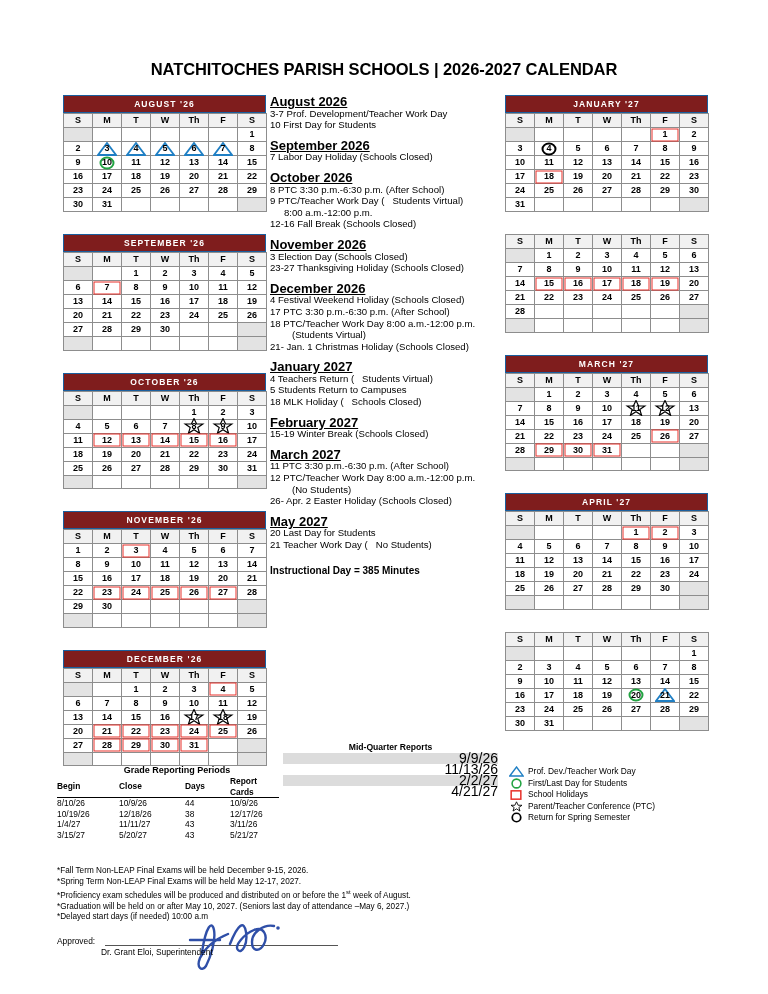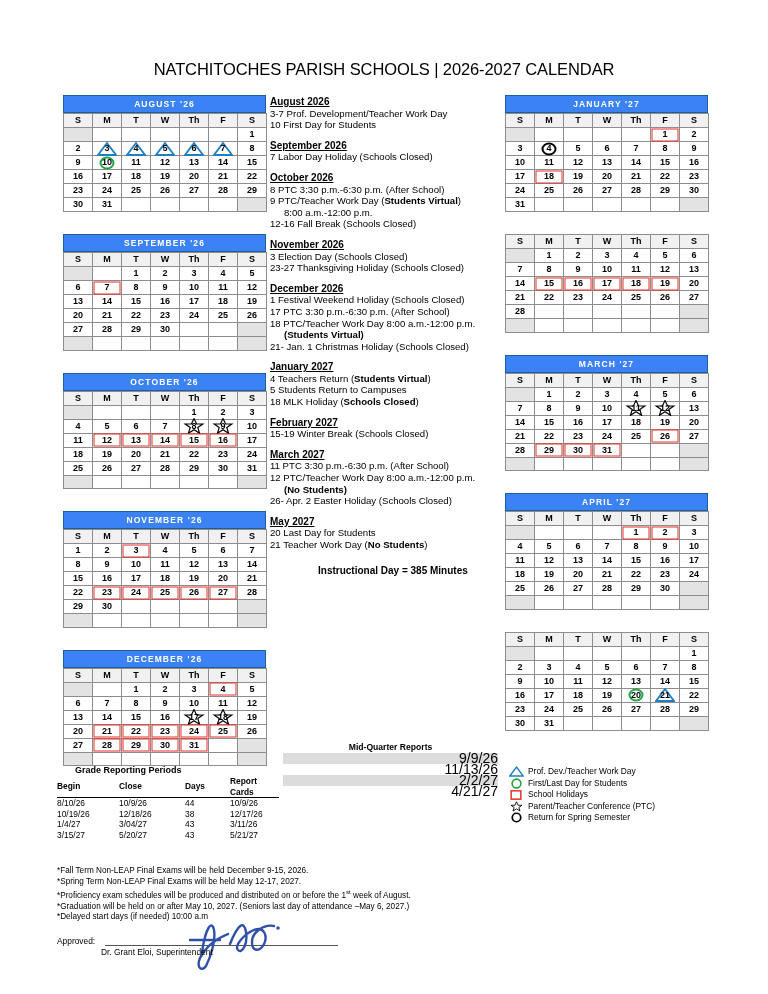--- a/index.html
+++ b/index.html
@@ -11,32 +11,32 @@
     color:#000;
     position:relative;
     overflow:hidden;
   }
   .page { position:relative; width:768px; height:994px; padding:0; }
 
   
   .title {
     position:absolute; top:60px; left:0; width:768px;
     text-align:center;
-    font-size:16.5px; font-weight:normal; letter-spacing:-0.1px;
+    font-size:16.5px; font-weight:bold; letter-spacing:-0.1px;
   }
 
   
   .col-left  { position:absolute; left:63px;  top:95px;  width:205px; }
   .col-mid   { position:absolute; left:270px; top:96px;  width:230px; }
   .col-right { position:absolute; left:505px; top:95px;  width:205px; }
 
   
   .cal { width:203px; margin-bottom:22px; }
   .cal-title {
-    background:#3b82f6; color:#ffffff;
+    background:#7f1d1d; color:#ffffff;
     font-size:8.5px; font-weight:bold; letter-spacing:1.1px;
     text-align:center; padding:3px 0 3px 0;
     border:1px solid #1a5f9e;
   }
   table.cal-grid { border-collapse:collapse; width:100%; table-layout:fixed; }
   table.cal-grid td, table.cal-grid th {
     border:1px solid #8d8d8d;
     height:13.5px; width:29px;
     text-align:center; vertical-align:middle;
     font-size:9px; font-weight:bold;
@@ -53,30 +53,30 @@
 
   
   .mk { position:absolute; left:50%; top:50%; transform:translate(-50%,-50%); z-index:1; pointer-events:none; }
   .mk-box { width:27px; height:13px; border:1.7px solid #e8312a; }
   .mk-circle-green { width:15px; height:13px; border:2px solid #22a342; border-radius:50%; }
   .mk-circle-black { width:15px; height:13px; border:2.2px solid #000; border-radius:50%; }
   .mk-tri svg, .mk-star svg { display:block; }
 
   
   .notes { font-size:9.6px; line-height:11.6px; }
-  .note-head { font-weight:bold; text-decoration:underline; margin-top:9px; margin-bottom:0px; font-size:10px; }
+  .note-head { font-weight:bold; text-decoration:underline; margin-top:9px; margin-bottom:0px; font-size:13px; }
   .note-head.first { margin-top:0; }
   .note-line { white-space:normal; }
   .note-line.indent { padding-left:14px; }
-  .note-line b { font-weight:bold; }
-  .instr { font-weight:bold; font-size:10px; margin-top:14px;margin-left:48px; }
+  .note-line b { font-weight:normal;margin-left:8px; }
+  .instr { font-weight:bold; font-size:10px; margin-top:14px; }
 
   
   .grade-wrap { position:absolute; left:57px; top:765px; width:222px; font-size:8.4px; }
-  .grade-title { font-weight:bold; font-size:9px; margin-bottom:1px; padding-left:18px;}
+  .grade-title { text-align:center; font-weight:bold; font-size:9px; margin-bottom:1px; padding-left:18px;}
   table.grade { border-collapse:collapse; width:100%; }
   table.grade td, table.grade th { padding:0 0 0 0; text-align:left; font-size:8.4px; line-height:10.6px; }
   table.grade th { font-weight:bold; border-bottom:1px solid #000; padding-bottom:0px;}
   table.grade td { font-weight:normal; }
   .gc1 { width:62px; } .gc2 { width:66px; } .gc3 { width:45px; } .gc4 { width:auto; }
 
   
   .midq { position:absolute; left:283px; top:742px; width:215px; }
   .midq-title { text-align:center; font-weight:bold; font-size:8.6px; margin-bottom:1px; }
   .midq-row { text-align:right; font-size:14px; line-height:11px; }
@@ -515,21 +515,21 @@
         <div class="note-line">7 Labor Day Holiday (Schools Closed)</div>
         <div class="note-head">October 2026</div>
         <div class="note-line">8 PTC 3:30 p.m.-6:30 p.m. (After School)</div>
         <div class="note-line">9 PTC/Teacher Work Day (<b>Students Virtual</b>)</div>
         <div class="note-line indent">8:00 a.m.-12:00 p.m.</div>
         <div class="note-line">12-16 Fall Break (Schools Closed)</div>
         <div class="note-head">November 2026</div>
         <div class="note-line">3 Election Day (Schools Closed)</div>
         <div class="note-line">23-27 Thanksgiving Holiday (Schools Closed)</div>
         <div class="note-head">December 2026</div>
-        <div class="note-line">1 Festival Weekend Holiday (Schools Closed)</div>
+        <div class="note-line">4 Festival Weekend Holiday (Schools Closed)</div>
         <div class="note-line">17 PTC 3:30 p.m.-6:30 p.m. (After School)</div>
         <div class="note-line">18 PTC/Teacher Work Day 8:00 a.m.-12:00 p.m.</div>
         <div class="note-line indent"><b>(Students Virtual)</b></div>
         <div class="note-line">21- Jan. 1 Christmas Holiday (Schools Closed)</div>
         <div class="note-head">January 2027</div>
         <div class="note-line">4 Teachers Return (<b>Students Virtual</b>)</div>
         <div class="note-line">5 Students Return to Campuses</div>
         <div class="note-line">18 MLK Holiday (<b>Schools Closed</b>)</div>
         <div class="note-head">February 2027</div>
         <div class="note-line">15-19 Winter Break (Schools Closed)</div>
@@ -937,21 +937,21 @@
             <td class="gc4">10/9/26</td>
           </tr>
           <tr>
             <td class="gc1">10/19/26</td>
             <td class="gc2">12/18/26</td>
             <td class="gc3">38</td>
             <td class="gc4">12/17/26</td>
           </tr>
           <tr>
             <td class="gc1">1/4/27</td>
-            <td class="gc2">3/04/27</td>
+            <td class="gc2">11/11/27</td>
             <td class="gc3">43</td>
             <td class="gc4">3/11/26</td>
           </tr>
           <tr>
             <td class="gc1">3/15/27</td>
             <td class="gc2">5/20/27</td>
             <td class="gc3">43</td>
             <td class="gc4">5/21/27</td>
           </tr>
         </tbody>

